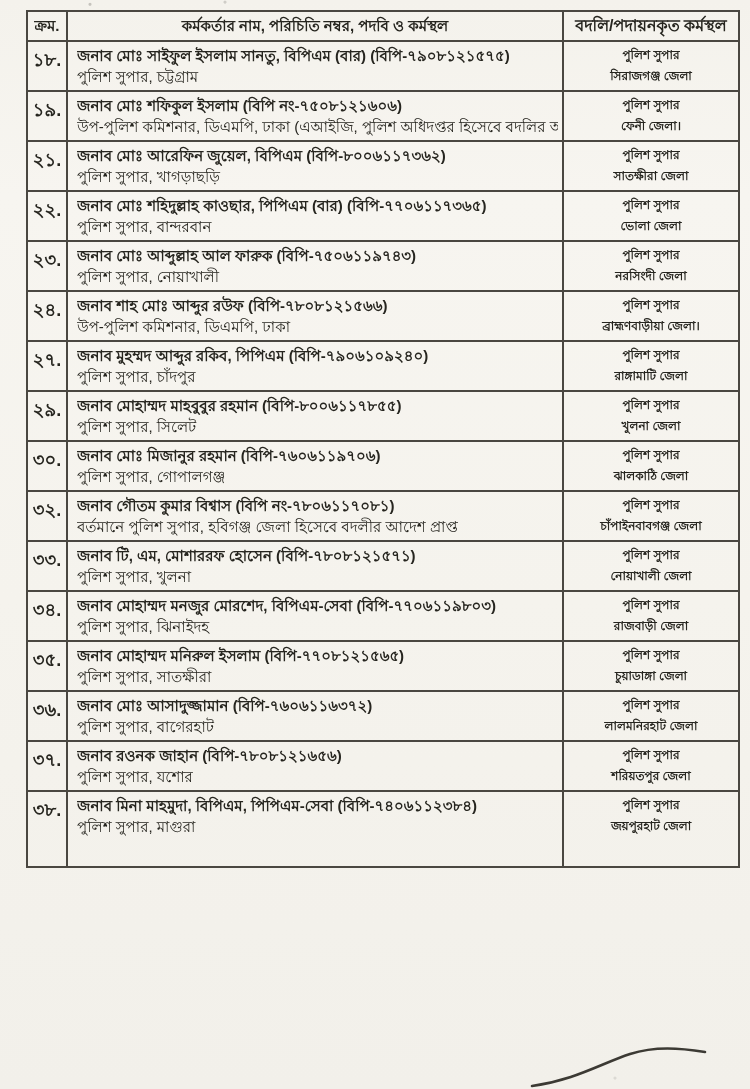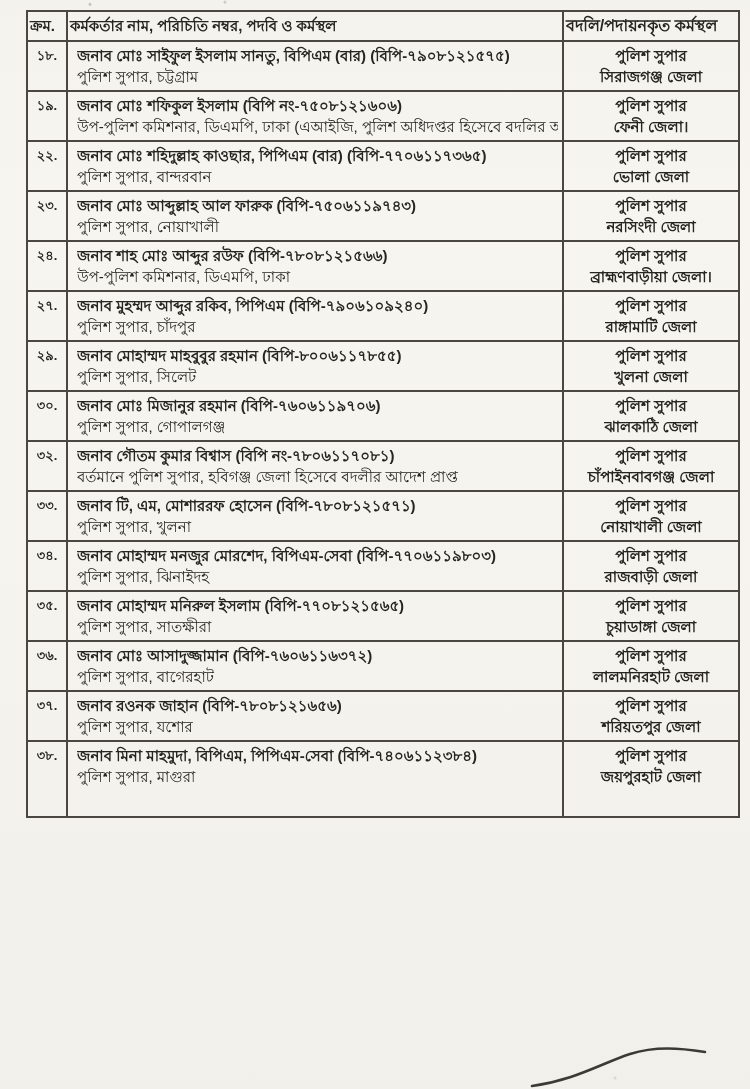--- a/index.html
+++ b/index.html
@@ -41,49 +41,49 @@
   col.col-officer { width: 496px; }
   col.col-posting { width: 176px; }
   th, td {
     border: 2px solid #4a4741;
     box-sizing: border-box;
   }
   thead th {
     font-size: 15px;
     font-weight: bold;
     padding: 5px 2px;
-    text-align: left;
+    text-align: center;
     line-height: 18px;
     height: 30px;
   }
   thead th.head-posting { font-size: 16px; }
   tbody td {
     height: 48px;
     vertical-align: top;
   }
   td.serial-cell {
     text-align: center;
-    font-size: 13px;
+    font-size: 18px;
     font-weight: 600;
     padding-top: 4px;
   }
   td.officer-cell {
     padding: 3px 4px 3px 9px;
     font-size: 15px;
     font-weight: 600;
     line-height: 21px;
   }
   td.officer-cell .line {
     white-space: nowrap;
     overflow: hidden;
   }
   td.officer-cell .line2 { font-weight: 500; }
   td.posting-cell {
     text-align: center;
-    font-size: 15px;
+    font-size: 12px;
     font-weight: 600;
     line-height: 21px;
     padding: 3px 2px;
   }
   td.posting-cell .line { white-space: nowrap; overflow: hidden; }
   
   tbody tr:last-child td { height: 76px; }
   .handwritten-mark {
     position: absolute;
     left: 520px;
@@ -134,20 +134,33 @@
         <div class="line line1">জনাব মোঃ শফিকুল ইসলাম (বিপি নং-৭৫০৮১২১৬০৬)</div>
         <div class="line line2">উপ-পুলিশ কমিশনার, ডিএমপি, ঢাকা (এআইজি, পুলিশ অধিদপ্তর হিসেবে বদলির আদেশপ্রাপ্ত)</div>
       </td>
       <td class="posting-cell">
         <div class="line">পুলিশ সুপার</div>
         <div class="line">ফেনী জেলা।</div>
       </td>
     </tr>
 
 
+    <tr>
+      <td class="serial-cell">
+        <span>২১.</span>
+      </td>
+      <td class="officer-cell">
+        <div class="line line1">জনাব মোঃ আরেফিন জুয়েল, বিপিএম (বিপি-৮০০৬১১৭৩৬২)</div>
+        <div class="line line2">পুলিশ সুপার, খাগড়াছড়ি</div>
+      </td>
+      <td class="posting-cell">
+        <div class="line">পুলিশ সুপার</div>
+        <div class="line">সাতক্ষীরা জেলা</div>
+      </td>
+    </tr>
 
     <tr>
       <td class="serial-cell">
         <span>২২.</span>
       </td>
       <td class="officer-cell">
         <div class="line line1">জনাব মোঃ শহিদুল্লাহ কাওছার, পিপিএম (বার) (বিপি-৭৭০৬১১৭৩৬৫)</div>
         <div class="line line2">পুলিশ সুপার, বান্দরবান</div>
       </td>
       <td class="posting-cell">

